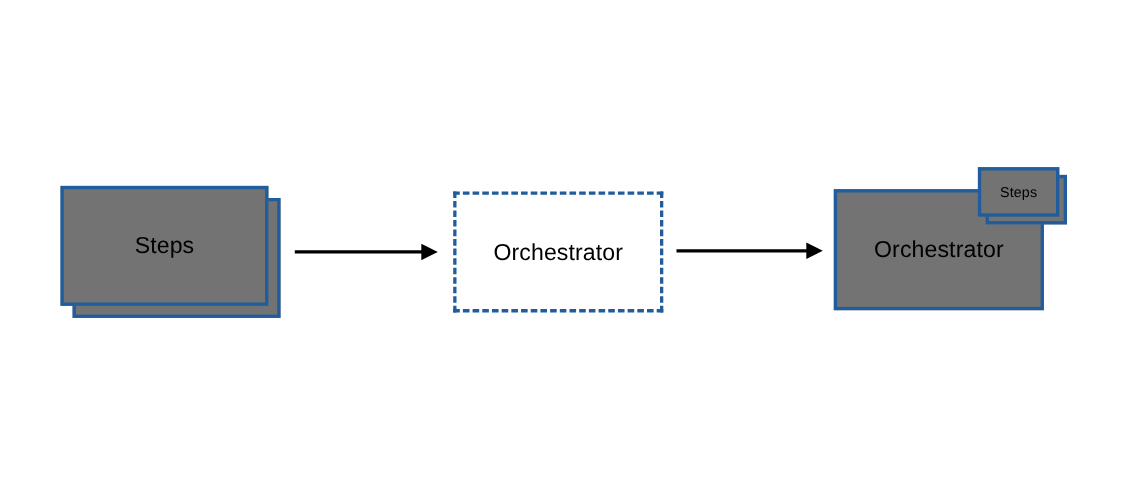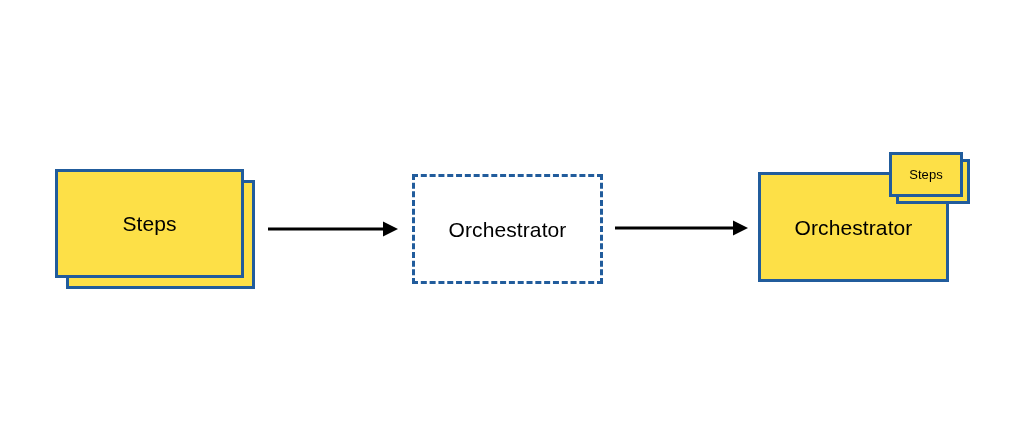--- a/index.html
+++ b/index.html
@@ -19,21 +19,21 @@
     position: relative;
     width: 1024px;
     height: 436px;
     background: #ffffff;
   }
 
   
   .node {
     position: absolute;
     box-sizing: border-box;
-    background: #fde047;
+    background: #737373;
     border: 3px solid #215C9C;
     display: flex;
     align-items: center;
     justify-content: center;
   }
   .node.dashed {
     border-style: dashed;
     border-width: 3px;
     background: transparent;
   }

